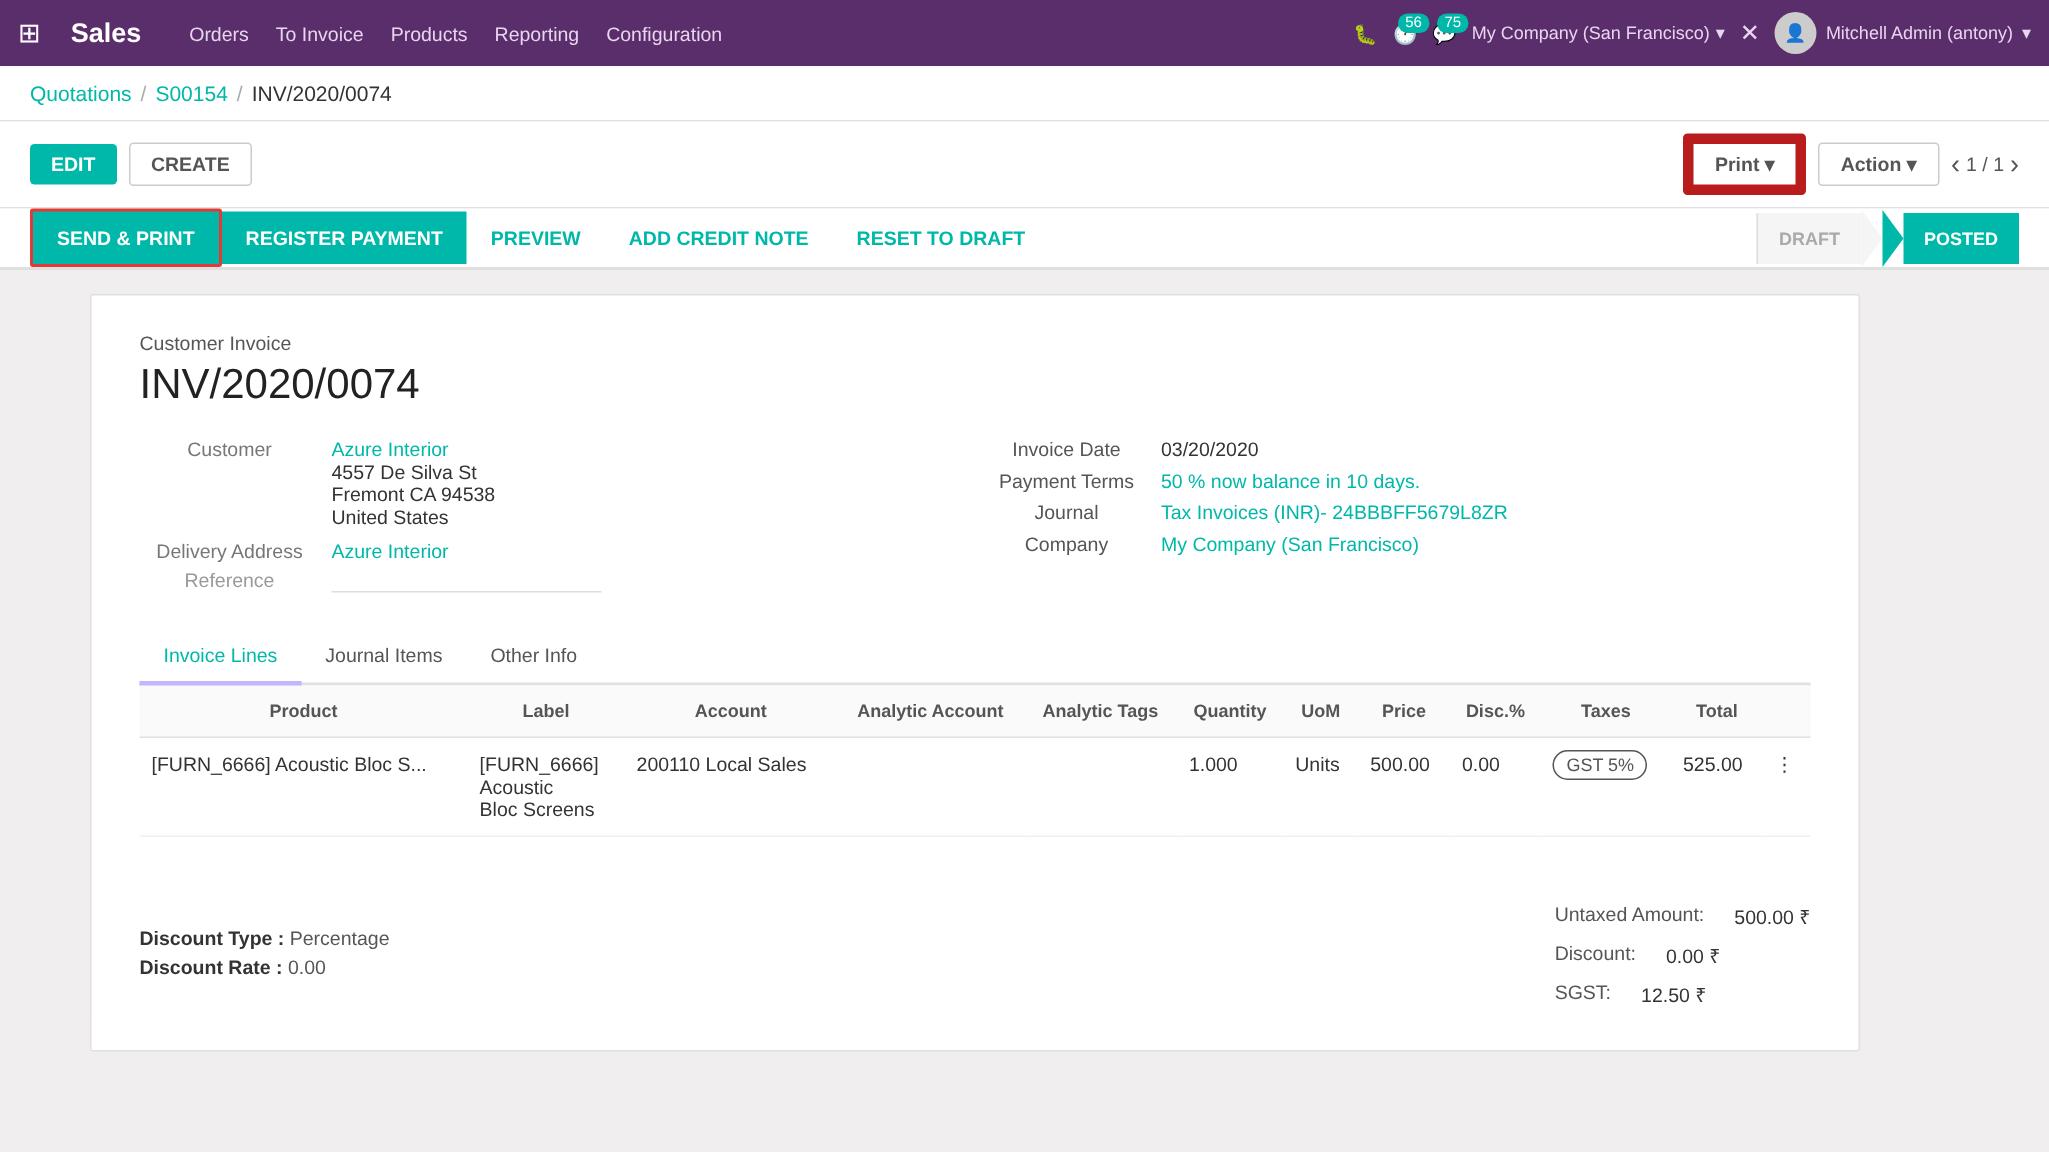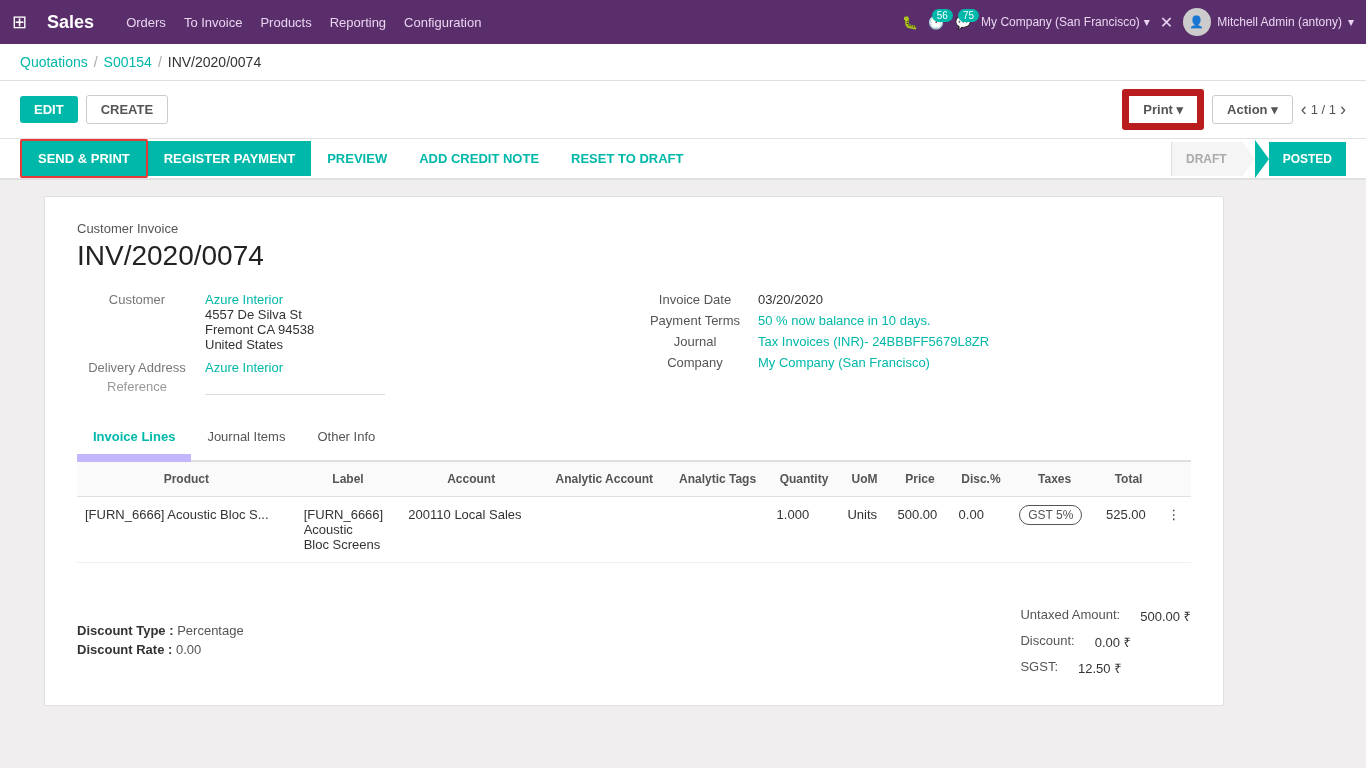--- a/index.html
+++ b/index.html
@@ -93,21 +93,21 @@
     .btn-reset { background: none; color: #00b8a9; border: none; padding: 10px 16px; font-size: 13px; font-weight: 600; cursor: pointer; }
 
     
     .status-bar { margin-left: auto; display: flex; align-items: center; gap: 0; }
     .status-draft { padding: 10px 14px; color: #aaa; font-size: 12px; font-weight: 600; background: #f5f5f5; border-left: 1px solid #ddd; }
     .status-posted { padding: 10px 14px; color: #fff; font-size: 12px; font-weight: 600; background: #00b8a9; }
     .status-arrow { width: 0; height: 0; border-top: 19px solid transparent; border-bottom: 19px solid transparent; border-left: 14px solid #f5f5f5; }
     .status-arrow-posted { width: 0; height: 0; border-top: 19px solid transparent; border-bottom: 19px solid transparent; border-left: 14px solid #00b8a9; }
 
     
-    .main-content { padding: 16px 44px; }
+    .main-content { padding: 16px 60px; }
 
     
     .invoice-card {
       background: #fff;
       border: 1px solid #e0e0e0;
       border-radius: 2px;
       padding: 24px 32px;
       max-width: 1180px;
     }
     .invoice-type { font-size: 13px; color: #555; margin-bottom: 4px; }
@@ -119,21 +119,21 @@
     .field-label { color: #777; font-size: 13px; min-width: 120px; text-align: center; }
     .field-value { color: #00b8a9; font-size: 13px; }
     .field-value-black { color: #333; font-size: 13px; }
 
     .info-right .field-row { display: flex; gap: 8px; margin-bottom: 6px; }
     .info-right .field-label { color: #555; font-size: 13px; min-width: 110px; }
 
     
     .tabs-bar { display: flex; border-bottom: 2px solid #e0e0e0; margin-bottom: 0; }
     .tab { padding: 10px 16px; cursor: pointer; font-size: 13px; color: #555; border-bottom: 2px solid transparent; margin-bottom: -2px; }
-    .tab.active { color: #00b8a9; border-bottom: 8px solid #c4b5fd; font-weight: 700; }
+    .tab.active { color: #00b8a9; border-bottom: 3px solid #c4b5fd; font-weight: 400; }
 
     
     .invoice-table { width: 100%; border-collapse: collapse; margin-top: 0; }
     .invoice-table th {
       text-align: center;
       padding: 10px 8px;
       font-size: 12px;
       font-weight: 600;
       color: #555;
       border-bottom: 1px solid #e0e0e0;

